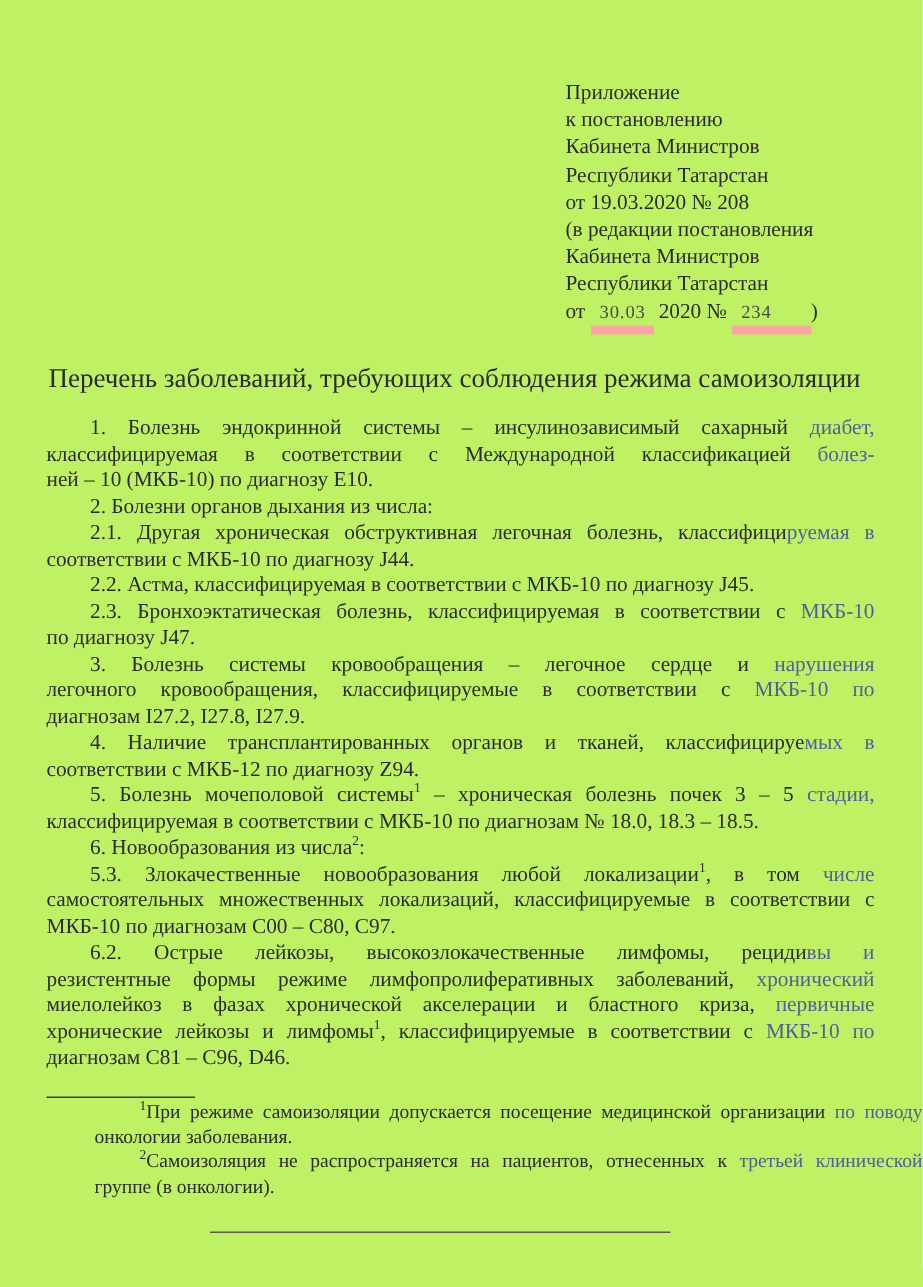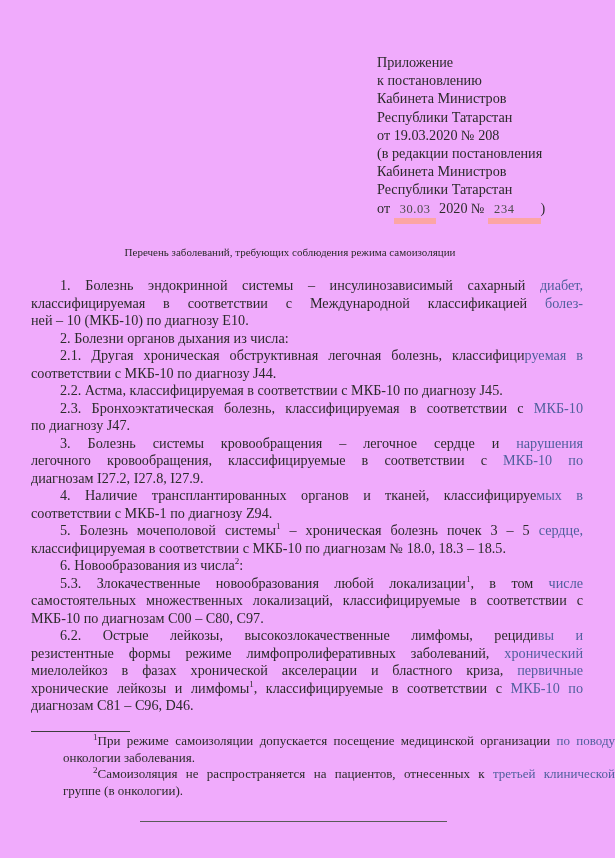--- a/index.html
+++ b/index.html
@@ -3,42 +3,42 @@
 <meta charset="utf-8">
 <style>
   html, body { margin:0; padding:0; }
   body {
     width:615px; height:858px;
     background:#ffffff;
     font-family:"Liberation Serif","DejaVu Serif",serif;
     color:var(--ink,#2b2b2b);
     -webkit-font-smoothing:antialiased;
   }
-  .page { position:relative; width:615px; height:858px; background:#f0abfc; overflow:hidden; }
+  .page { position:relative; width:615px; height:858px; background:#bef264; overflow:hidden; }
 
   
   .header-block {
     position:absolute; left:377px; top:53px;
     font-size:14.2px; line-height:18.2px;
     white-space:nowrap;
   }
   .hline { height:18.2px; }
   .amended .fill {
     display:inline-block;
     border-bottom:6px solid #fca5a5;
     padding:0 5px 0 6px;
     font-size:12.4px; letter-spacing:0.6px;
     color:#4a4a4a;
   }
   .amended .fill.num { padding-right:26px;text-align:right; }
 
   
   .title {
-    position:absolute; left:14px; top:244px; width:552px;
-    text-align:center; font-size:11px; line-height:17.5px;
+    position:absolute; left:27px; top:244px; width:552px;
+    text-align:center; font-size:18px; line-height:17.5px;
   }
 
   
   .bodytext {
     position:absolute; left:31px; top:277px; width:552px;
     font-size:14.2px; line-height:17.5px;
   }
   .ln { height:17.5px; overflow:visible; white-space:nowrap; }
   .ln.just { white-space:normal; text-align:justify; text-align-last:justify; }
   .ln.first { padding-left:29px; }
@@ -104,24 +104,24 @@
         <div class="ln just first"><span>2.3. Бронхоэктатическая болезнь, классифицируемая в соответствии с </span><span class="blue">МКБ-10</span></div>
         <div class="ln"><span>по диагнозу J47.</span></div>
       </div>
       <div>
         <div class="ln just first"><span>3. Болезнь системы кровообращения – легочное сердце и </span><span class="blue">нарушения</span></div>
         <div class="ln just"><span>легочного кровообращения, классифицируемые в соответствии с </span><span class="blue">МКБ-10 по</span></div>
         <div class="ln"><span>диагнозам I27.2, I27.8, I27.9.</span></div>
       </div>
       <div>
         <div class="ln just first"><span>4. Наличие трансплантированных органов и тканей, классифицируе</span><span class="blue">мых в</span></div>
-        <div class="ln"><span>соответствии с МКБ-1 по диагнозу Z94.</span></div>
+        <div class="ln"><span>соответствии с МКБ-12 по диагнозу Z94.</span></div>
       </div>
       <div>
-        <div class="ln just first"><span>5. Болезнь мочеполовой системы</span><sup>1</sup><span> – хроническая болезнь почек 3 – 5 </span><span class="blue">сердце,</span></div>
+        <div class="ln just first"><span>5. Болезнь мочеполовой системы</span><sup>1</sup><span> – хроническая болезнь почек 3 – 5 </span><span class="blue">стадии,</span></div>
         <div class="ln"><span>классифицируемая в соответствии с МКБ-10 по диагнозам № 18.0, 18.3 – 18.5.</span></div>
       </div>
       <div>
         <div class="ln first"><span>6. Новообразования из числа</span><sup>2</sup><span>:</span></div>
       </div>
       <div>
         <div class="ln just first"><span>5.3. Злокачественные новообразования любой локализации</span><sup>1</sup><span>, в том </span><span class="blue">числе</span></div>
         <div class="ln just"><span>самостоятельных множественных локализаций, классифицируемые в соответствии с</span></div>
         <div class="ln"><span>МКБ-10 по диагнозам C00 – C80, C97.</span></div>
       </div>

